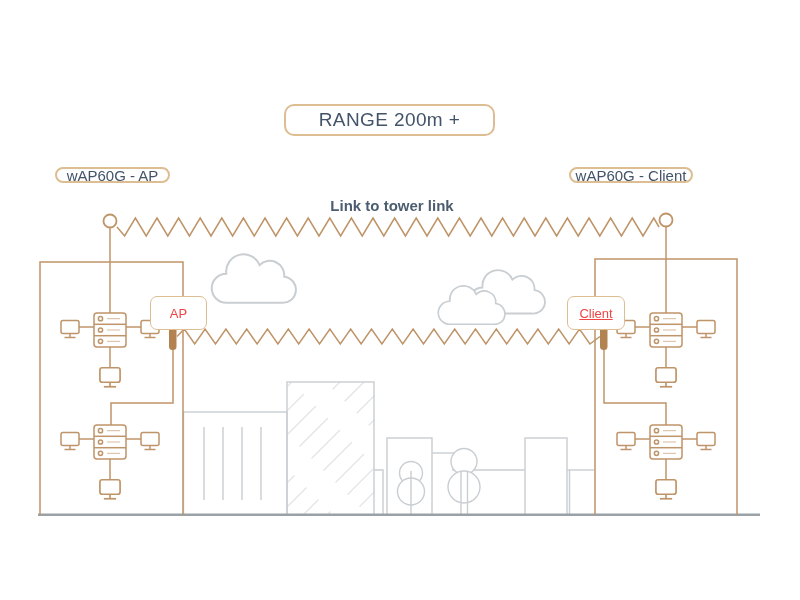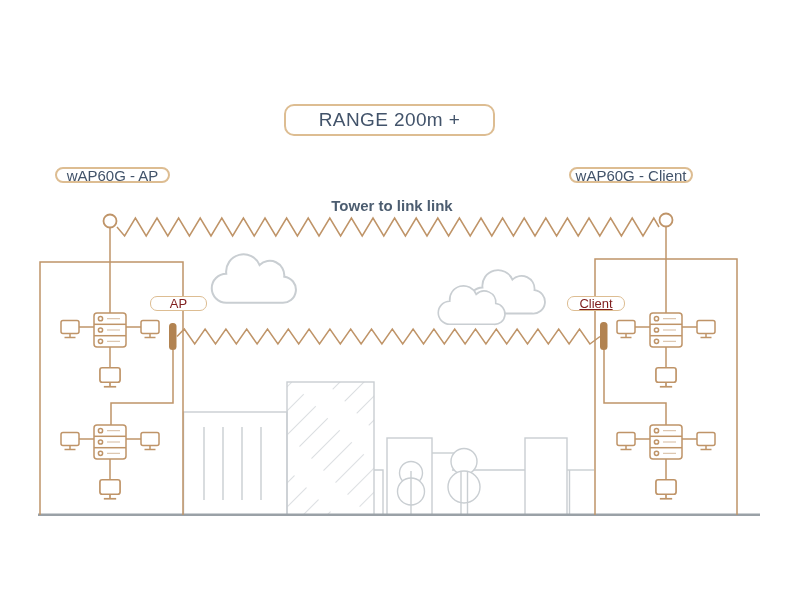--- a/index.html
+++ b/index.html
@@ -7,22 +7,22 @@
   .stage{position:relative;width:800px;height:600px;background:#ffffff;}
   .stage svg{position:absolute;left:0;top:0;}
   .pill{position:absolute;display:flex;align-items:center;justify-content:center;
     background:#ffffff;border:2px solid #ddbd92;color:#42536a;box-sizing:border-box;}
   .range-pill{left:284px;top:104px;width:211px;height:32px;border-radius:10px;
     font-size:19px;letter-spacing:.4px;}
   .wap-pill{height:16px;top:167px;border-radius:8px;font-size:15px;}
   .ap-pos{left:55px;width:115px;}
   .client-pos{left:569px;width:124px;}
   .tag{position:absolute;display:flex;align-items:center;justify-content:center;
-    background:#ffffff;border:1.6px solid #ddbd92;color:#7f1d1d;border-radius:7px;
-    font-size:13px;box-sizing:border-box;top:296px;height:15px;}
+    background:#ffffff;border:1.6px solid #ddbd92;color:#ef4444;border-radius:7px;
+    font-size:13px;box-sizing:border-box;top:296px;height:34px;}
   .ap-tag-pos{left:150px;width:57px;}
   .client-tag-pos{left:567px;width:58px;text-decoration:underline;}
   .link-label{position:absolute;transform:translateX(-50%);color:#4c5d70;
     font-size:15px;font-weight:bold;white-space:nowrap;}
   .tower-label{left:392px;top:197px;}
   .window-label{left:385px;top:304px;}
 </style>
 </head>
 <body>
 
@@ -128,14 +128,14 @@
       <use href="#lan-cluster" transform="translate(666,330)"></use>
       <use href="#lan-cluster" transform="translate(666,442)"></use>
     </g>
   </svg>
 
   <div class="pill range-pill">RANGE 200m +</div>
   <div class="pill wap-pill ap-pos">wAP60G - AP</div>
   <div class="pill wap-pill client-pos">wAP60G - Client</div>
   <div class="tag ap-tag-pos">AP</div>
   <div class="tag client-tag-pos">Client</div>
-  <div class="link-label tower-label">Tower to link link</div>
+  <div class="link-label tower-label">Link to tower link</div>
 </div>
 
 </body></html>

